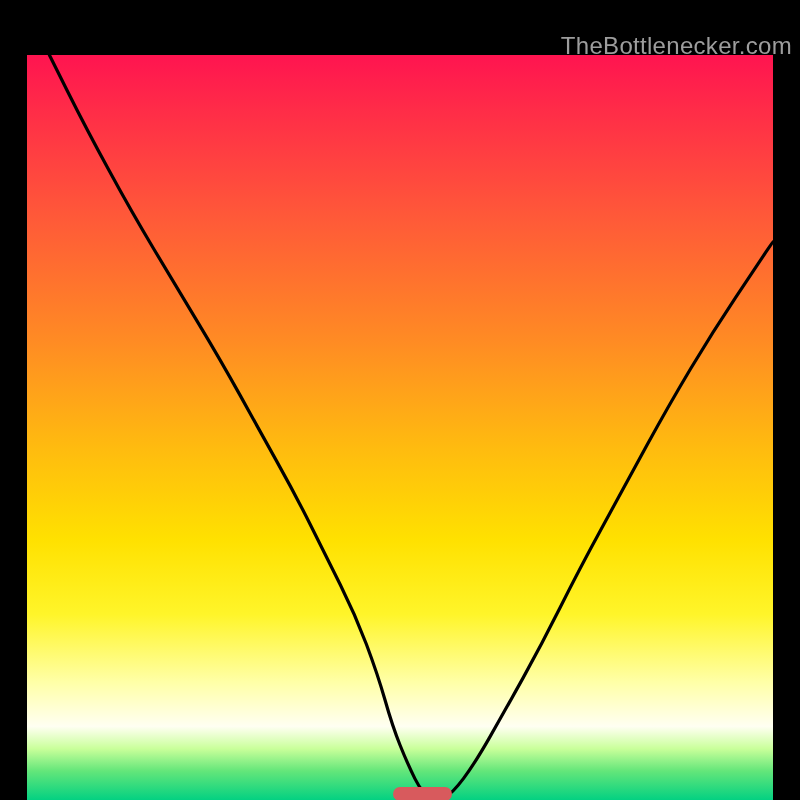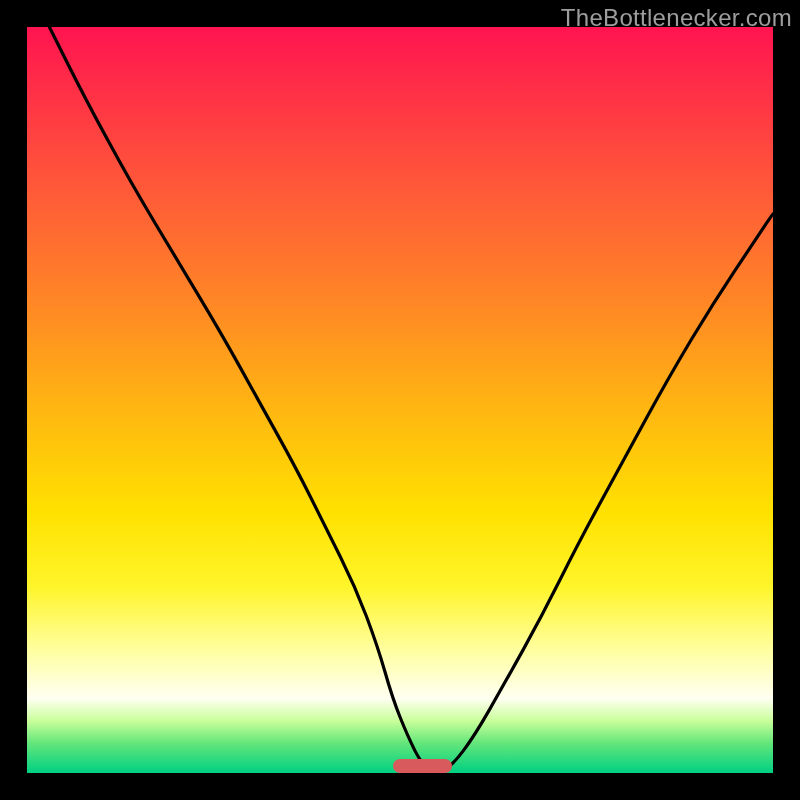--- a/index.html
+++ b/index.html
@@ -8,20 +8,21 @@
     width: 800px;
     height: 800px;
     background: #000;
     overflow: hidden;
     font-family: Arial, Helvetica, sans-serif;
   }
   .chart-wrap {
     position: relative;
     width: 800px;
     height: 748px;
+    margin-top: 28px;
   }
   .plot-area {
     position: absolute;
     left: 27px;
     top: 27px;
     width: 746px;
     height: 746px;
     
     background: linear-gradient(
       to bottom,

